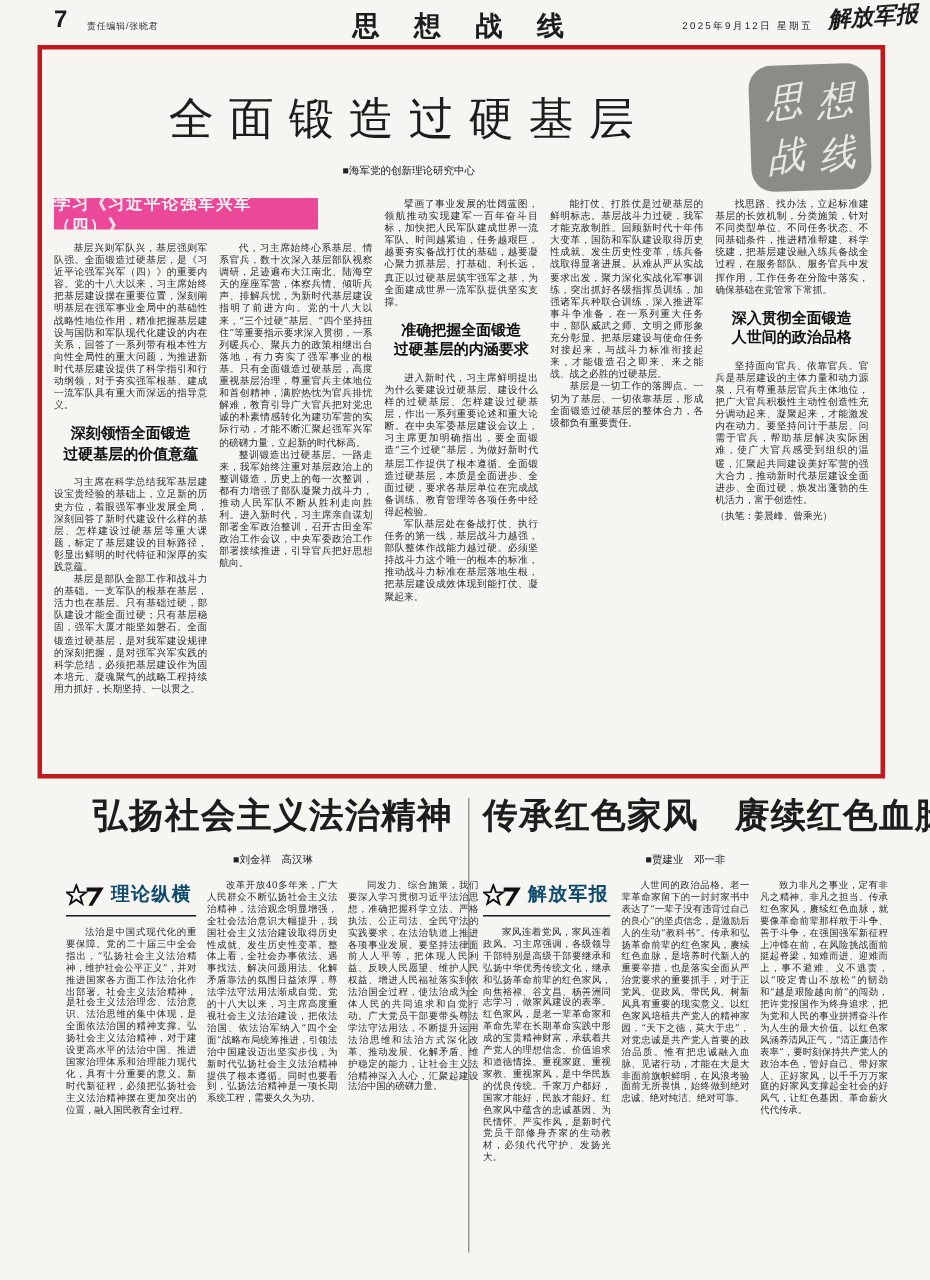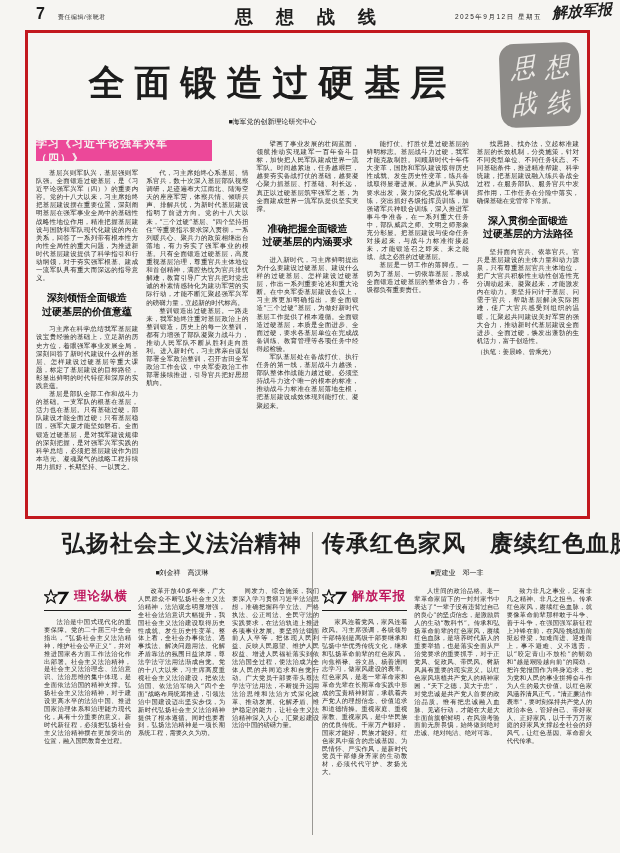--- a/index.html
+++ b/index.html
@@ -12,21 +12,21 @@
   .editor { position:absolute; left:58px; top:13px; font-size:6px; color:#333; letter-spacing:.5px; }
   .section-title { position:absolute; left:0; right:0; top:5px; text-align:center; font-size:18px; font-weight:bold; letter-spacing:9px; }
   .pub-date { position:absolute; right:78px; top:13px; font-size:6.5px; letter-spacing:1.5px; color:#222; }
   .masthead { position:absolute; right:8px; top:2px; font-size:15px; font-weight:bold; font-style:italic; font-family:"DejaVu Serif", serif; transform:rotate(-4deg); }
 
   
   .main-box { position:absolute; left:25px; top:30px; width:565px; height:489px; border:3px solid #c2181e; background:transparent; }
   .seal { position:absolute; top:10px; right:7px; width:80px; height:84px; background:#8d8b88; border-radius:15px; transform:rotate(-2deg);
           display:grid; grid-template-columns:1fr 1fr; align-items:center; justify-items:center; padding:6px; }
   .seal span { color:#f1efeb; font-size:25px; font-style:italic; font-family:"DejaVu Serif", serif; transform:rotate(-8deg) skewX(-6deg); opacity:.95; }
-  .main-headline { margin-top:26px; padding-right:70px; text-align:center; font-size:36px; letter-spacing:10px; font-weight:bold; }
+  .main-headline { margin-top:26px; padding-right:70px; text-align:center; font-size:30px; letter-spacing:10px; font-weight:normal; }
   .main-byline { margin-top:9px; padding-right:70px; text-align:center; font-size:7px; color:#222; }
   .cols { position:relative; margin:13px 8px 0 8px; height:352px; display:flex; gap:8px; }
   .study-bar { position:absolute; left:0; top:0; width:176px; height:21px; background:#ec4899; color:#f5f4f0; font-size:11px; font-weight:bold;
                display:flex; align-items:center; justify-content:center; letter-spacing:1px; }
   .col { width:104.6px; height:100%; overflow:hidden; font-family:"DejaVu Serif", serif; font-size:6.5px; line-height:8.1px; text-align:justify; color:#2b2a28; }
   .col.pad-top { padding-top:29px; }
   .col p { text-indent:2em; margin:0; }
   .col-head { font-family:"Liberation Sans", sans-serif; font-weight:bold; font-size:10px; line-height:13.5px; text-align:center; color:#111; margin:9px 0 7px 0; }
   .col-head span { display:block; }
   .attribution { text-align:left; text-indent:0 !important; margin-top:3px !important; }
@@ -37,21 +37,21 @@
   .bottom.br { left:322px; width:270px; }
   .v-divider { position:absolute; left:312px; top:532px; width:1px; height:303px; background:#9a9894; }
   .b-headline { text-align:center; font-size:23px; font-weight:bold; letter-spacing:1px; white-space:nowrap; }
   .b-byline { text-align:center; font-size:7px; margin-top:9px; color:#222; }
   .b-cols { display:flex; gap:7px; margin-top:9px; }
   .b-col { width:87px; overflow:hidden; font-family:"DejaVu Serif", serif; font-size:6.3px; line-height:7.9px; text-align:justify; color:#2b2a28; }
   .bl .b-col { height:207px; }
   .br .b-col { height:242px; }
   .b-col p { text-indent:2em; margin:0; }
   .badge { display:flex; align-items:center; gap:4px; border-bottom:1.5px solid #1d1d1d; padding:2px 0 5px 0; margin-bottom:7px; }
-  .badge-label { font-family:"Liberation Sans", sans-serif; font-weight:bold; font-size:12.5px; letter-spacing:1px; color:#be185d; }
+  .badge-label { font-family:"Liberation Sans", sans-serif; font-weight:bold; font-size:12.5px; letter-spacing:1px; color:#0c4a6e; }
   .badge svg { display:block; }
 </style>
 </head>
 <body>
 
 <div class="page">
 
   <div class="hdr">
     <div class="page-num">7</div>
     <div class="editor">责任编辑/张晓君</div>
@@ -114,21 +114,21 @@
             <p>基层是一切工作的落脚点。一切为了基层、一切依靠基层，形成全面锻造过硬基层的整体合力，各级都负有重要责任。</p>
           </div>
       </div>
 
       <div class="col">
         <div>
             <p>找思路、找办法，立起标准建基层的长效机制，分类施策，针对不同类型单位、不同任务状态、不同基础条件，推进精准帮建、科学统建，把基层建设融入练兵备战全过程，在服务部队、服务官兵中发挥作用，工作任务在分险中落实，确保基础在党管常下常抓。</p>
           </div>
         <div class="col-head">
           <span>深入贯彻全面锻造</span>
-          <span>过硬基层的方法路径</span>
+          <span>人世间的政治品格</span>
         </div>
         <div>
             <p>坚持面向官兵、依靠官兵。官兵是基层建设的主体力量和动力源泉，只有尊重基层官兵主体地位，把广大官兵积极性主动性创造性充分调动起来、凝聚起来，才能激发内在动力。要坚持问计于基层、问需于官兵，帮助基层解决实际困难，使广大官兵感受到组织的温暖，汇聚起共同建设美好军营的强大合力，推动新时代基层建设全面进步、全面过硬，焕发出蓬勃的生机活力，富于创造性。</p>
           </div>
         <p class="attribution">（执笔：姜晨峰、曾乘光）</p>
       </div>
     </div>
   </section>
 
   <div class="v-divider"></div>

